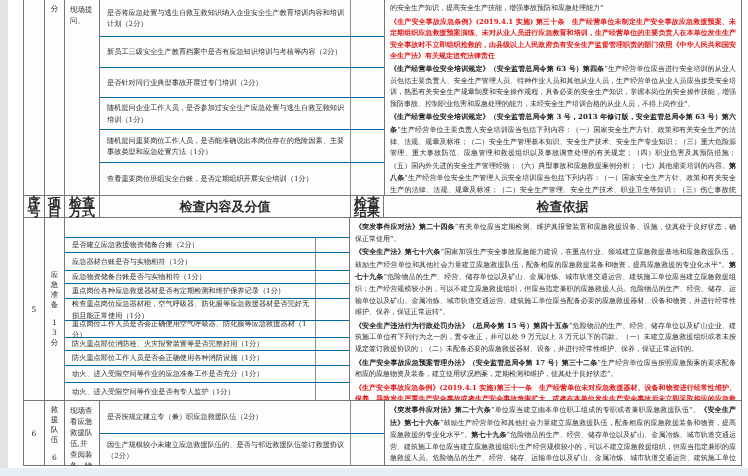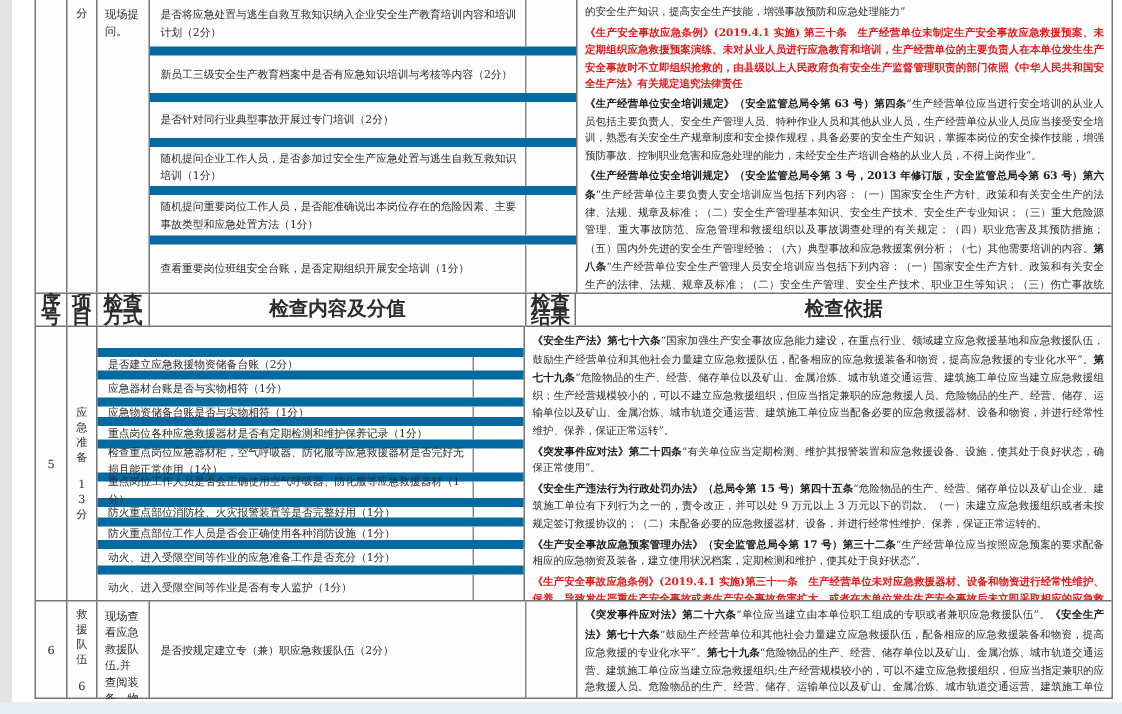--- a/index.html
+++ b/index.html
@@ -23,21 +23,21 @@
   .section{display:flex;box-sizing:border-box;border-bottom:1px solid #767676;}
   .section:last-child{border-bottom:none;}
   .cell{box-sizing:border-box;border-right:1px solid #767676;overflow:hidden;}
   .c1{width:21px;display:flex;align-items:center;justify-content:center;font-size:7.5px;}
   .c2{width:20px;font-size:7.5px;line-height:10px;display:flex;flex-direction:column;align-items:center;padding:4px 5px;word-break:break-all;text-align:center;}
   .c3{width:35px;font-size:7.5px;line-height:11px;padding:4px 5px;word-break:break-all;display:flex;flex-direction:column;align-items:center;}
   .c45{width:284px;display:flex;flex-direction:column;border-right:1px solid #767676;}
   .c6{flex:1;border-right:none;font-size:7px;line-height:11.6px;padding:3px 5px;text-align:justify;}
   .center-v{justify-content:center;}
   .top-v{justify-content:flex-start;}
-  .subrow{display:flex;box-sizing:border-box;border-bottom:6px solid #0369a1;flex:0 0 auto;}
+  .subrow{display:flex;box-sizing:border-box;border-bottom:1px solid #0369a1;flex:0 0 auto;}
   .subrow:last-child{border-bottom:none;flex:1 1 auto;}
   .sr-content{width:251px;box-sizing:border-box;border-right:1px solid #8a8a8a;
     font-size:7.2px;line-height:11.5px;padding:2px 4px 2px 7px;display:flex;align-items:center;}
   .sr-result{width:33px;box-sizing:border-box;}
   .headrow{height:22px;flex:0 0 auto;}
   .headrow .hc{box-sizing:border-box;border-right:1px solid #767676;display:flex;align-items:center;justify-content:center;
     font-weight:bold;font-size:13px;line-height:9px;text-align:center;padding:1px;}
   .headrow .hc:last-child{border-right:none;text-align:center;}
   .basis p{margin:0 0 1px 0;}
   .basis b{font-weight:bold;color:#1c1c1c;}
@@ -151,41 +151,45 @@
       <div class="subrow" style="height:17px">
           <div class="sr-content">动火、进入受限空间等作业的应急准备工作是否充分（1分）</div>
           <div class="sr-result"></div>
         </div>
       <div class="subrow">
           <div class="sr-content">动火、进入受限空间等作业是否有专人监护（1分）</div>
           <div class="sr-result"></div>
         </div>
     </div>
     <div class="cell c6 basis">
+      <p><b>《突发事件应对法》第二十四条</b><span>“有关单位应当定期检测、维护其报警装置和应急救援设备、设施，使其处于良好状态，确保正常使用”。</span></p>
       <p><b>《安全生产法》第七十六条</b><span>“国家加强生产安全事故应急能力建设，在重点行业、领域建立应急救援基地和应急救援队伍，鼓励生产经营单位和其他社会力量建立应急救援队伍，配备相应的应急救援装备和物资，提高应急救援的专业化水平”。</span><b>第七十九条</b><span>“危险物品的生产、经营、储存单位以及矿山、金属冶炼、城市轨道交通运营、建筑施工单位应当建立应急救援组织；生产经营规模较小的，可以不建立应急救援组织，但应当指定兼职的应急救援人员。危险物品的生产、经营、储存、运输单位以及矿山、金属冶炼、城市轨道交通运营、建筑施工单位应当配备必要的应急救援器材、设备和物资，并进行经常性维护、保养，保证正常运转”。</span></p>
-      <p><b>《突发事件应对法》第二十四条</b><span>“有关单位应当定期检测、维护其报警装置和应急救援设备、设施，使其处于良好状态，确保正常使用”。</span></p>
       <p><b>《安全生产违法行为行政处罚办法》（总局令第 15 号）第四十五条</b><span>“危险物品的生产、经营、储存单位以及矿山企业、建筑施工单位有下列行为之一的，责令改正，并可以处 9 万元以上 3 万元以下的罚款。（一）未建立应急救援组织或者未按规定签订救援协议的；（二）未配备必要的应急救援器材、设备，并进行经常性维护、保养，保证正常运转的。</span></p>
       <p><b>《生产安全事故应急预案管理办法》（安全监管总局令第 17 号）第三十二条</b><span>“生产经营单位应当按照应急预案的要求配备相应的应急物资及装备，建立使用状况档案，定期检测和维护，使其处于良好状态”。</span></p>
       <p class="red">《生产安全事故应急条例》(2019.4.1 实施)第三十一条　生产经营单位未对应急救援器材、设备和物资进行经常性维护、保养，导致发生严重生产安全事故或者生产安全事故危害扩大，或者在本单位发生生产安全事故后未立即采取相应的应急救援措施，造成严重后果的，由县级以上人民政府负有安全生产监督管理职责的部门依照《中华人民共和国突发事件应对法》有关规定追究法律责任。</p>
     </div>
   </div>
 
   <div class="section secC">
     <div class="cell c1">6</div>
     <div class="cell c2 center-v">
         <span>救援队伍</span>
         <span class="score-gap">6</span>
       </div>
     <div class="cell c3 top-v">
         <span>现场查看应急救援队伍,并查阅装备、物资台</span>
       </div>
     <div class="c45">
       <div class="subrow" style="height:33px">
           <div class="sr-content">是否按规定建立专（兼）职应急救援队伍（2分）</div>
           <div class="sr-result"></div>
         </div>
+      <div class="subrow">
+          <div class="sr-content">因生产规模较小未建立应急救援队伍的、是否与邻近救援队伍签订救援协议（2分）</div>
+          <div class="sr-result"></div>
+        </div>
     </div>
     <div class="cell c6 basis">
       <p><b>《突发事件应对法》第二十六条</b><span>“单位应当建立由本单位职工组成的专职或者兼职应急救援队伍”。</span><b>《安全生产法》第七十六条</b><span>“鼓励生产经营单位和其他社会力量建立应急救援队伍，配备相应的应急救援装备和物资，提高应急救援的专业化水平”。</span><b>第七十九条</b><span>“危险物品的生产、经营、储存单位以及矿山、金属冶炼、城市轨道交通运营、建筑施工单位应当建立应急救援组织;生产经营规模较小的，可以不建立应急救援组织，但应当指定兼职的应急救援人员。危险物品的生产、经营、储存、运输单位以及矿山、金属冶炼、城市轨道交通运营、建筑施工单位应当配备必要的应急救援器材、设备和物资，并进行经常性维护、保养，保证正常运转。</span><b>《安全生产违法行为行政处罚办法》（总局</b></p>
     </div>
   </div>
 
 </div>
 
 </body></html>

